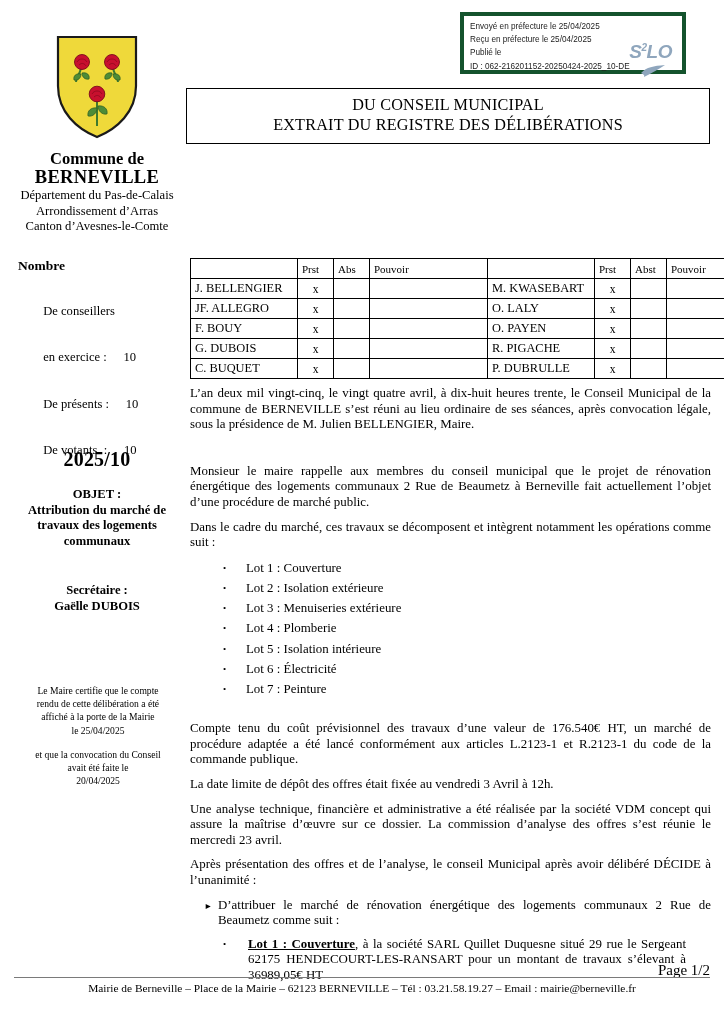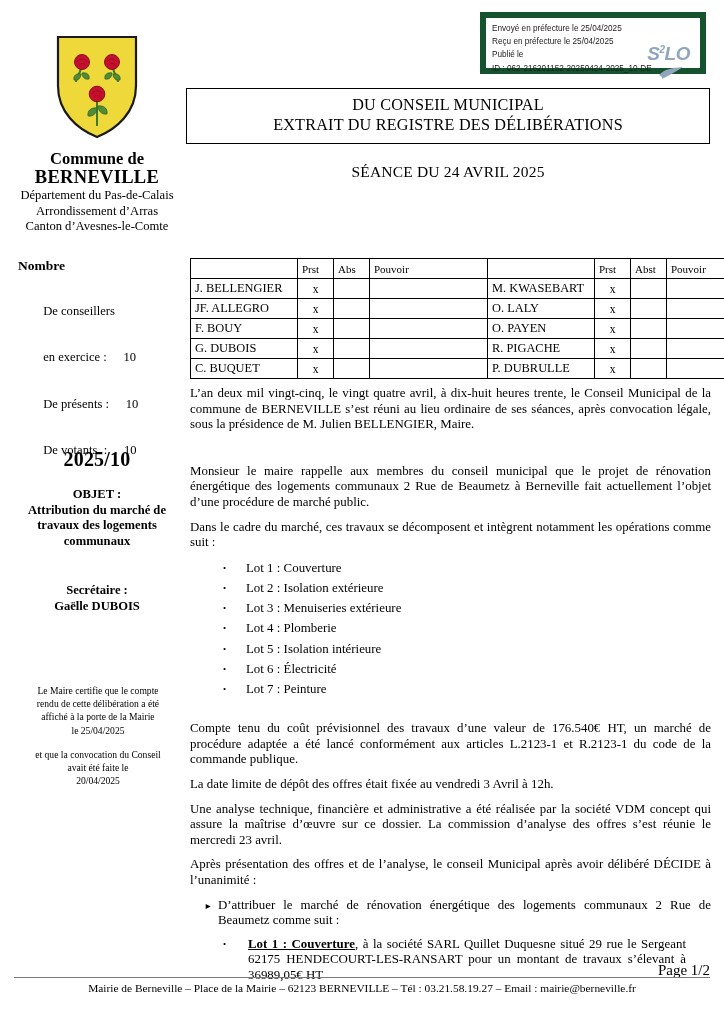--- a/index.html
+++ b/index.html
@@ -18,25 +18,25 @@
   .page {
     position: relative;
     width: 724px;
     height: 1024px;
     box-sizing: border-box;
   }
 
   
   .stamp {
     position: absolute;
-    left: 480px;
+    left: 460px;
     top: 12px;
     width: 226px;
     height: 62px;
-    border: 6px solid #14532d;
+    border: 4px solid #14532d;
     box-sizing: border-box;
     padding: 4px 6px 0 6px;
     background: #fff;
   }
   .stamp-line {
     font-family: "Liberation Sans", sans-serif;
     font-size: 8.2px;
     line-height: 13.2px;
     color: #1c1c1c;
     white-space: nowrap;
@@ -417,21 +417,20 @@
     <div>et  que  la  convocation  du  Conseil</div>
     <div>avait  été  faite  le</div>
     <div>20/04/2025</div>
   </div>
 
   <div class="title-box">
     <div class="tline">DU CONSEIL MUNICIPAL</div>
     <div class="tline">EXTRAIT DU REGISTRE DES DÉLIBÉRATIONS</div>
   </div>
 
-  <div class="seance">SÉANCE DU 24 AVRIL 2025</div>
 
   <table class="attendance">
     <tbody>
       <tr>
         <td class="c-name hdr"></td>
         <td class="c-prst hdr">Prst</td>
         <td class="c-abs hdr">Abs</td>
         <td class="c-pouv hdr">Pouvoir</td>
         <td class="c-name hdr"></td>
         <td class="c-prst hdr">Prst</td>

